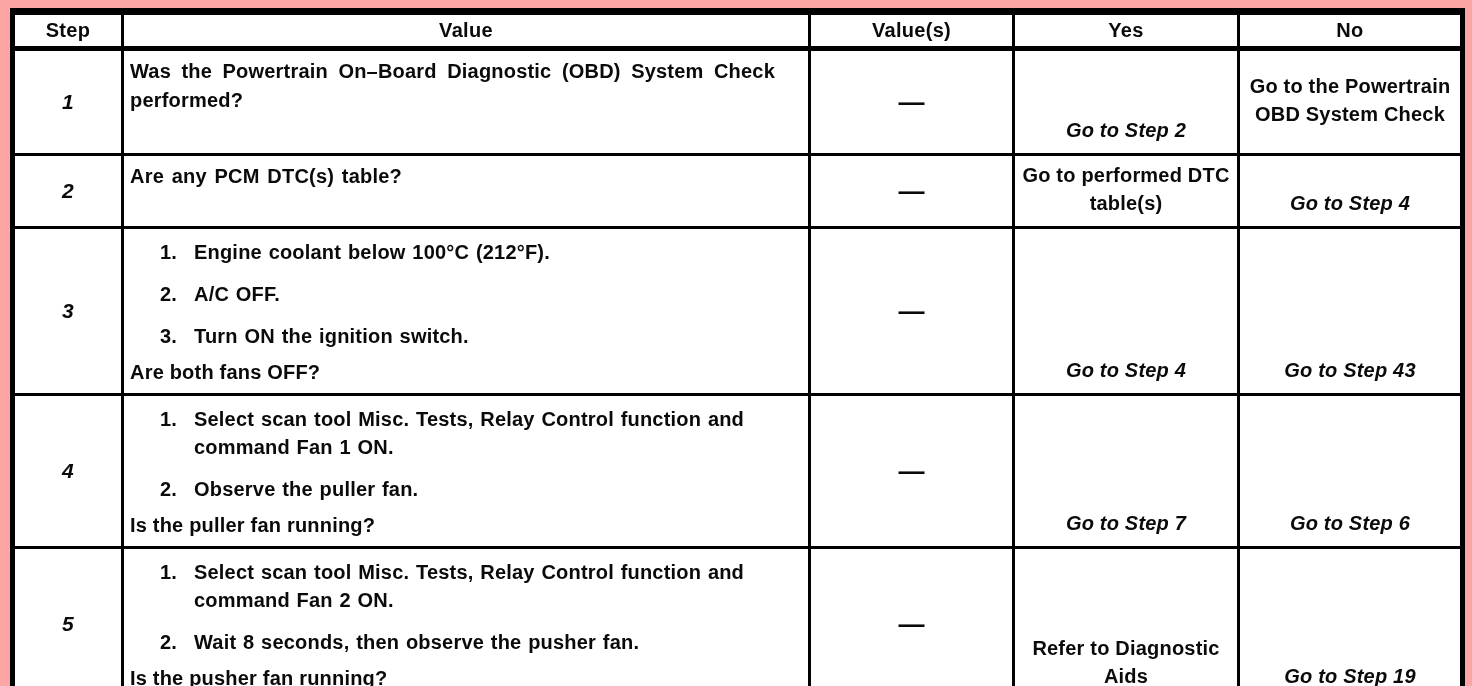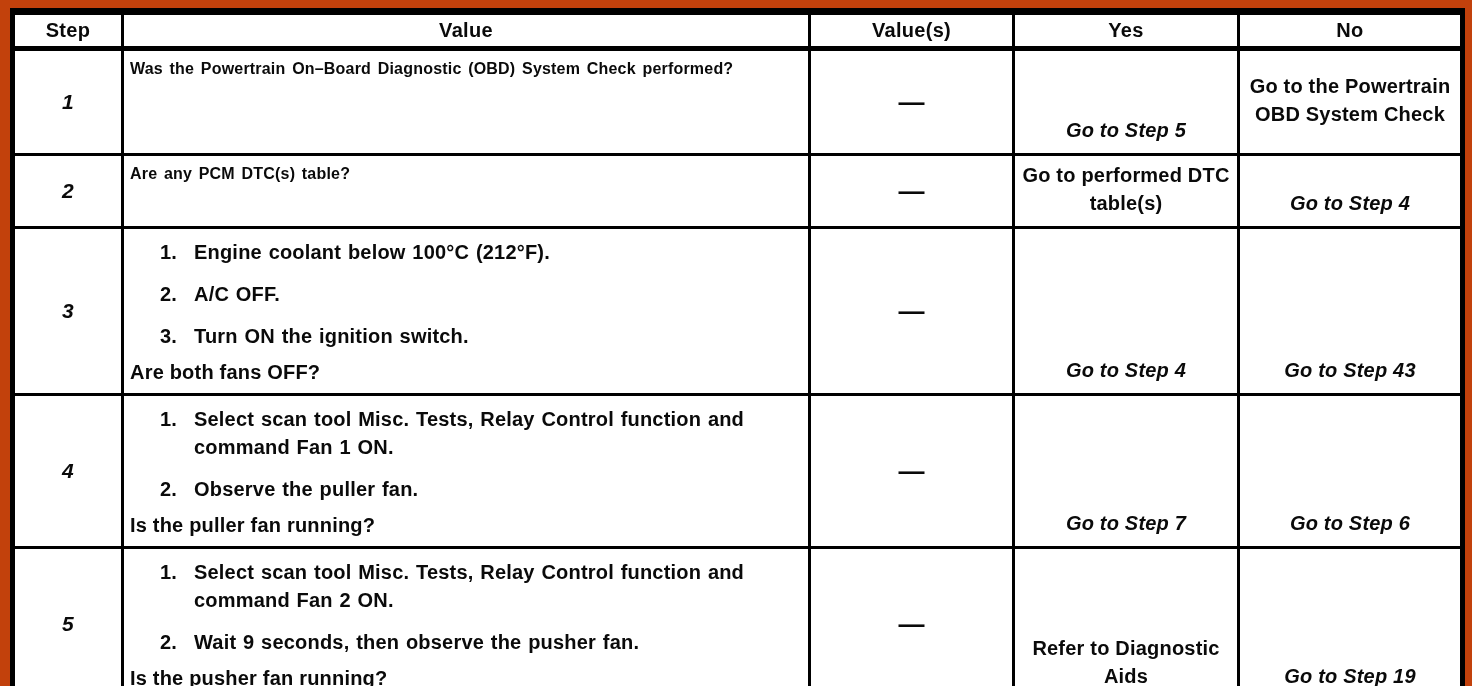--- a/index.html
+++ b/index.html
@@ -1,19 +1,19 @@
 <!DOCTYPE html>
 <html><head>
 <meta charset="utf-8">
 <style>
   html,body{margin:0;padding:0;background:#f4f4f2;}
   .page{
     position:relative;
     width:1472px;height:686px;
-    background:#c2410c;
+    background:#fca5a5;
     font-family:"Liberation Sans","DejaVu Sans",sans-serif;
     color:#0a0a0a;
     overflow:hidden;
   }
   table.diag{
     position:absolute;left:10px;top:8px;
     width:1450px;height:670px;
     border-collapse:collapse;
     table-layout:fixed;
     background:#fff;
@@ -43,21 +43,21 @@
     text-align:center;vertical-align:middle;
     font-size:21px;font-weight:bold;font-style:italic;
     letter-spacing:.5px;
   }
   td.action{padding:4px 6px 6px 6px;}
   .action-inner{
     display:flex;flex-direction:column;height:100%;
     box-sizing:border-box;
   }
   .action-text{
-    font-size:16px;font-weight:bold;
+    font-size:20px;font-weight:bold;
     line-height:1.45;letter-spacing:.2px;word-spacing:2px;
     text-align:justify;max-width:645px;margin:2px 0 0 0;
   }
   .list-item{
     display:flex;align-items:flex-start;
     padding-left:30px;margin:5px 0 9px 0;
     font-size:20px;font-weight:bold;line-height:1.4;
     letter-spacing:.2px;word-spacing:1px;
   }
   .li-num{flex:0 0 34px;}
@@ -107,21 +107,21 @@
 
       <tr class="r1">
         <td class="step">1</td>
         <td class="action">
           <div class="action-inner">
             <p class="action-text">Was the Powertrain On–Board Diagnostic (OBD) System Check performed?</p>
           </div>
         </td>
         <td class="value">—</td>
         <td class="yes">
-          <div class="cell-inner goto">Go to Step 5</div>
+          <div class="cell-inner goto">Go to Step 2</div>
         </td>
         <td class="no vcenter">
           <div class="cell-inner">Go to the Powertrain OBD System Check</div>
         </td>
       </tr>
 
       <tr class="r2">
         <td class="step">2</td>
         <td class="action">
           <div class="action-inner">
@@ -192,21 +192,21 @@
       <tr class="r5">
         <td class="step">5</td>
         <td class="action">
           <div class="action-inner">
             <div class="list-item">
               <span class="li-num">1.</span>
               <span class="li-text">Select scan tool Misc. Tests, Relay Control function and command Fan 2 ON.</span>
             </div>
             <div class="list-item">
               <span class="li-num">2.</span>
-              <span class="li-text">Wait 9 seconds, then observe the pusher fan.</span>
+              <span class="li-text">Wait 8 seconds, then observe the pusher fan.</span>
             </div>
             <div class="action-question">Is the pusher fan running?</div>
           </div>
         </td>
         <td class="value">—</td>
         <td class="yes">
           <div class="cell-inner">Refer to Diagnostic Aids</div>
         </td>
         <td class="no">
           <div class="cell-inner goto">Go to Step 19</div>

